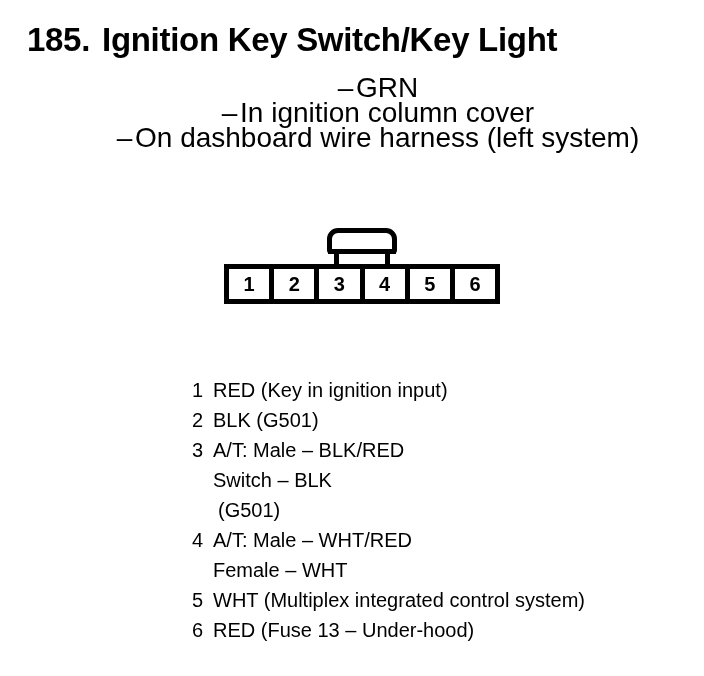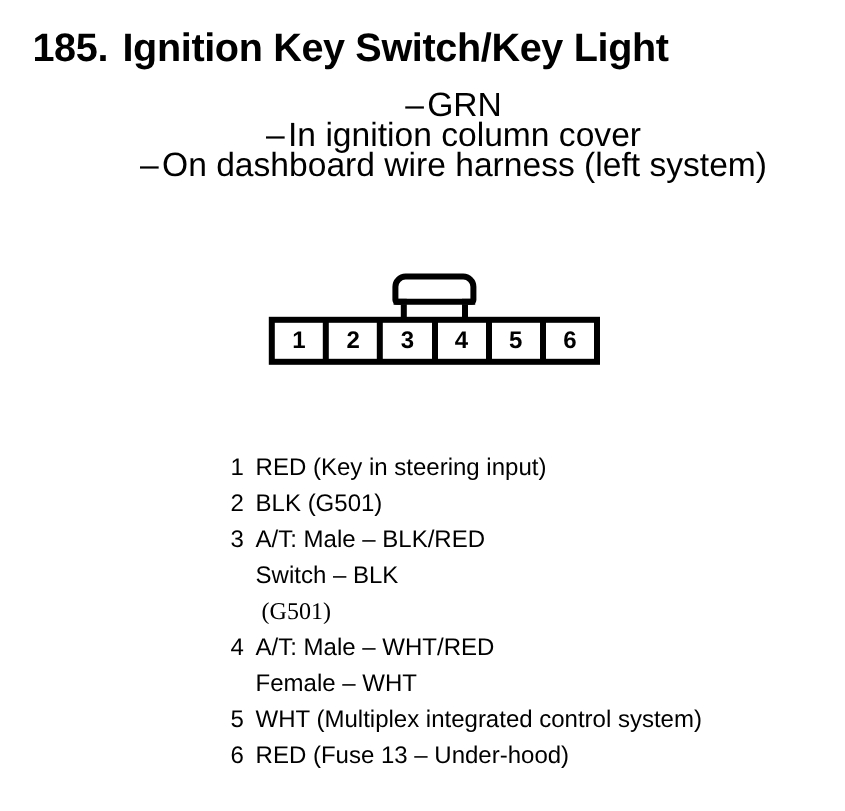--- a/index.html
+++ b/index.html
@@ -139,21 +139,20 @@
   .pin-lines {
     display: block;
   }
   .pin-line {
     line-height: 30px;
     height: 30px;
     white-space: nowrap;
   }
   .pin-line.indent {
     padding-left: 5px;
-    font-family: Liberation Serif, serif;
   }
 </style>
 </head>
 <body>
 
 <div id="title">
   <span class="num">185.</span><span>Ignition Key Switch/Key Light</span>
 </div>
 
 <div id="notes">
@@ -175,21 +174,21 @@
       <div class="cell">4</div>
       <div class="cell">5</div>
       <div class="cell">6</div>
     </div>
 </div>
 
 <div id="pinlist">
     <div class="pin-row">
       <div class="pin-num">1</div>
       <div class="pin-lines">
-        <div class="pin-line">RED (Key in steering input)</div>
+        <div class="pin-line">RED (Key in ignition input)</div>
       </div>
     </div>
     <div class="pin-row">
       <div class="pin-num">2</div>
       <div class="pin-lines">
         <div class="pin-line">BLK (G501)</div>
       </div>
     </div>
     <div class="pin-row">
       <div class="pin-num">3</div>

